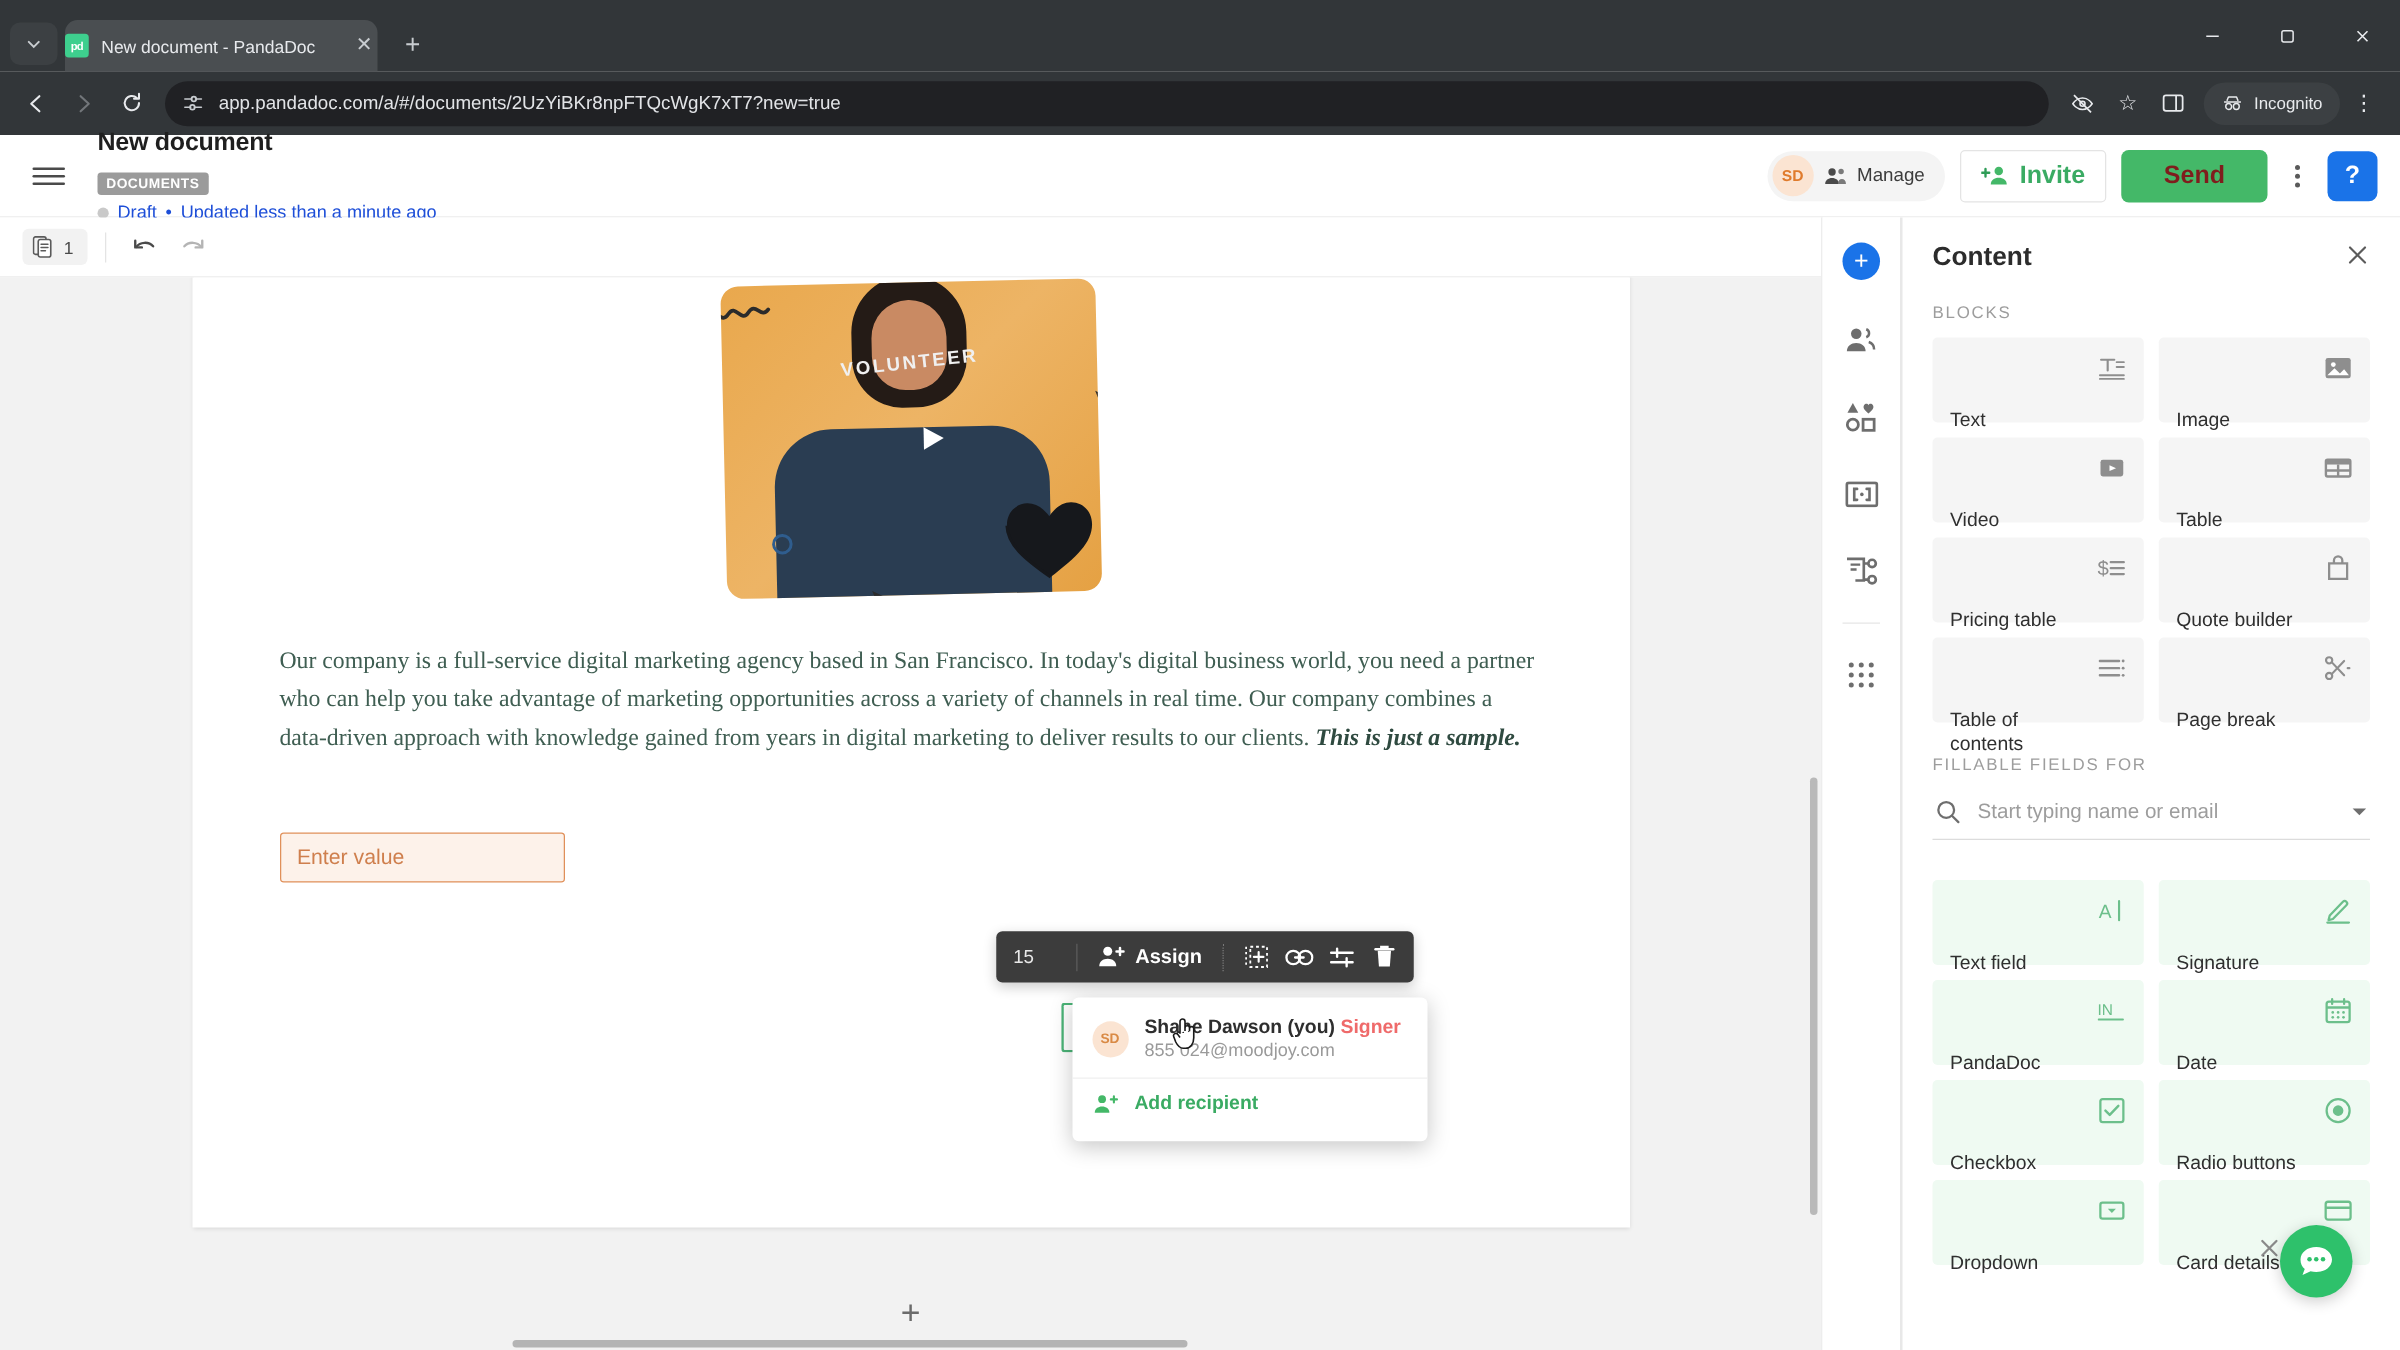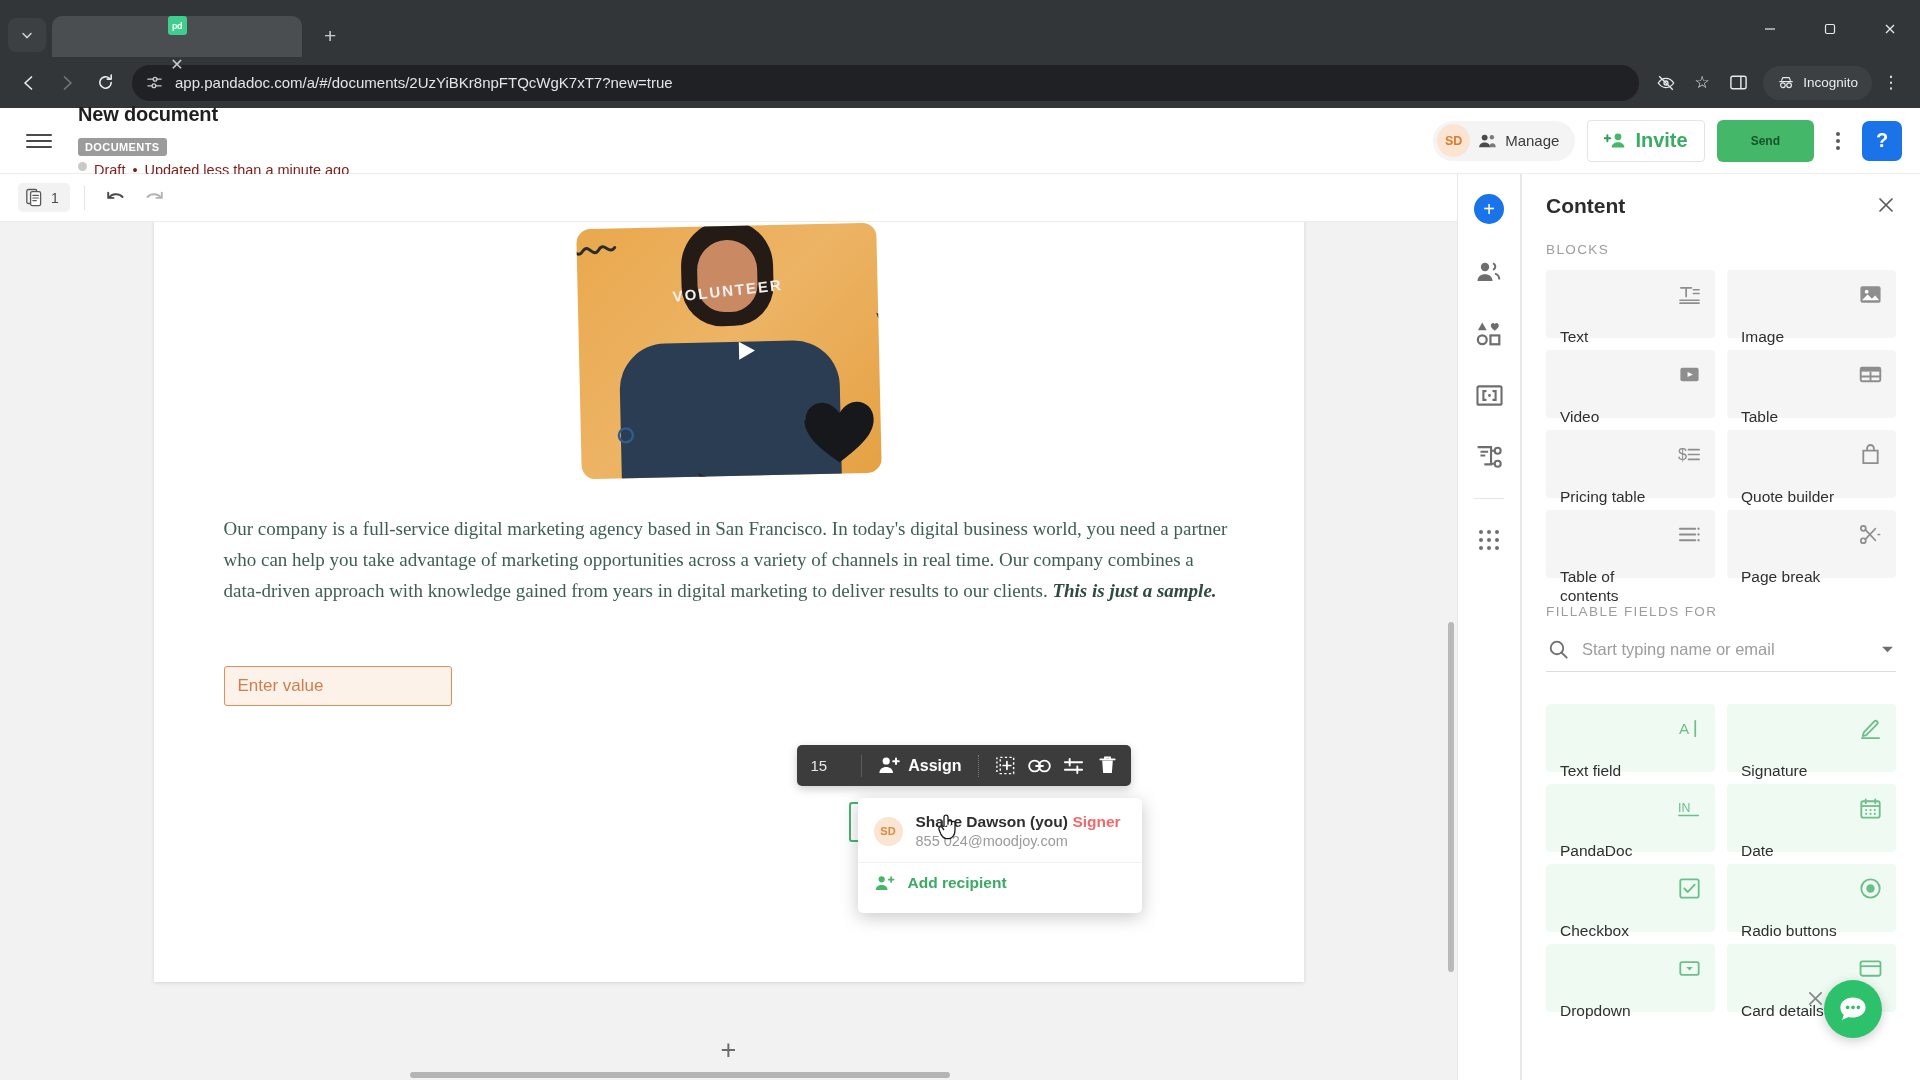--- a/index.html
+++ b/index.html
@@ -16,21 +16,21 @@
   .tab-search {
     width: 38px; height: 34px; margin-bottom: 5px; margin-right: 6px;
     background: #3c4043; border-radius: 8px;
     display: flex; align-items: center; justify-content: center;
     color: #c8ccd0; font-size: 13px;
   }
   .tab {
     display: flex; align-items: center; gap: 10px;
     height: 41px; min-width: 250px; max-width: 300px;
     background: #4a4e51; border-radius: 10px 10px 0 0;
-    padding: 0 12px; position: relative; flex-direction: column;
+    padding: 0 0; position: relative;
   }
   .tab-favicon {
     width: 19px; height: 19px; border-radius: 3px; flex-shrink: 0;
     background: #3ecf8e; display: flex; align-items: center; justify-content: center;
     color: #fff; font-size: 9px; font-weight: bold; letter-spacing: -0.5px;
   }
   .tab-title {
     color: #e8eaed; font-size: 14px; flex: 1; white-space: nowrap;
     overflow: hidden; text-overflow: ellipsis;
   }
@@ -78,41 +78,41 @@
   }
   .hamburger { width: 34px; display: flex; flex-direction: column; gap: 4px; padding: 8px 4px; }
   .hamburger span { display: block; height: 2px; background: #4a4a4a; border-radius: 1px; }
   .doc-meta { margin-left: 22px; }
   .doc-title-row { display: flex; align-items: flex-start; gap: 12px; flex-direction: column; }
   .doc-title { font-size: 20px; font-weight: bold; color: #1f1f1f; letter-spacing: -0.2px; }
   .doc-badge {
     background: #9b9b9b; color: #fff; font-size: 11px; font-weight: bold;
     letter-spacing: 0.4px; padding: 3px 7px; border-radius: 3px;
   }
-  .doc-sub { display: flex; gap: 7px; margin-top: 6px; font-size: 14.5px; color: #7f1d1d; }
+  .doc-sub { display: flex; align-items: center; gap: 7px; margin-top: 6px; font-size: 14.5px; color: #1d4ed8; }
   .status-dot { width: 9px; height: 9px; border-radius: 50%; background: #c9c9c9; display: inline-block; }
   .hdr-right { margin-left: auto; display: flex; align-items: center; gap: 12px; }
   .manage-pill {
     display: flex; align-items: center; gap: 8px; height: 40px;
     background: #f4f4f4; border-radius: 20px; padding: 0 16px 0 4px;
   }
   .avatar {
     width: 33px; height: 33px; border-radius: 50%; background: #fbe4d2;
     color: #e07b2c; font-size: 12.5px; font-weight: bold;
     display: flex; align-items: center; justify-content: center; flex-shrink: 0;
   }
   .manage-label { font-size: 15px; color: #3c3c3c; font-weight: 500; }
   .invite-btn {
     display: flex; align-items: center; gap: 9px; height: 42px;
     background: #fff; border: 1px solid #e4e4e4; border-radius: 4px;
     padding: 0 16px; color: #3aab63; font-size: 20px; font-weight: bold;
   }
   .send-btn {
     height: 42px; background: #44b868; border-radius: 6px;
-    padding: 0 34px; color: #14532d; font-size: 12px; font-weight: bold;
+    padding: 0 34px; color: #7f1d1d; font-size: 20px; font-weight: bold;
     display: flex; align-items: center; justify-content: center;
   }
   .kebab { display: flex; flex-direction: column; gap: 3px; padding: 8px 10px; }
   .kebab i { width: 4px; height: 4px; border-radius: 50%; background: #5a5a5a; display: block; }
   .help-btn {
     width: 40px; height: 40px; background: #1a73e8; border-radius: 7px;
     display: flex; align-items: center; justify-content: center;
     color: #fff; font-size: 20px; font-weight: bold;
   }
 

